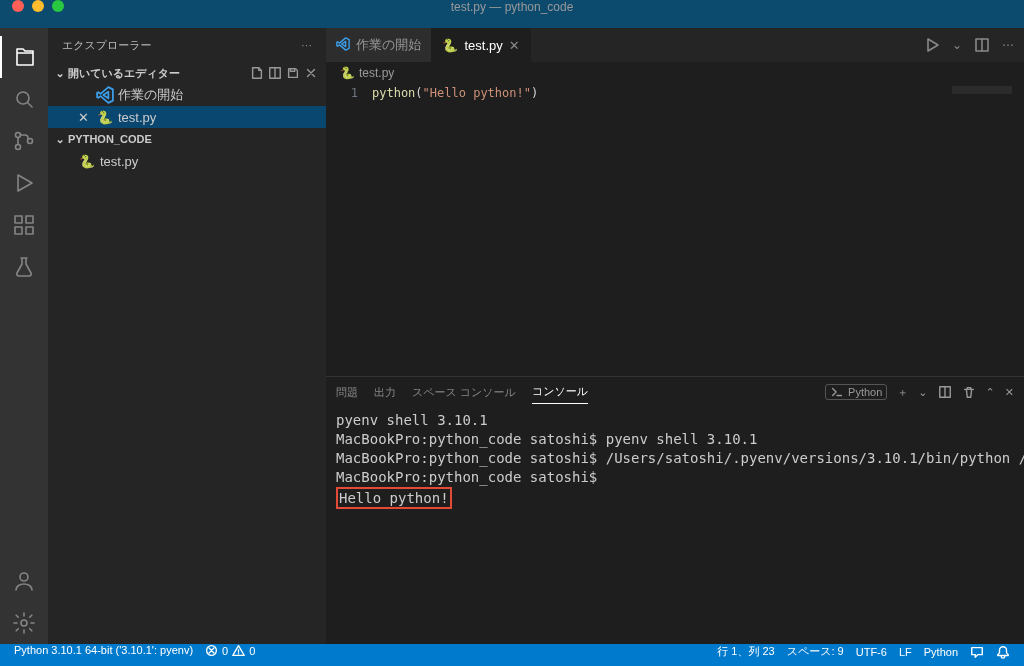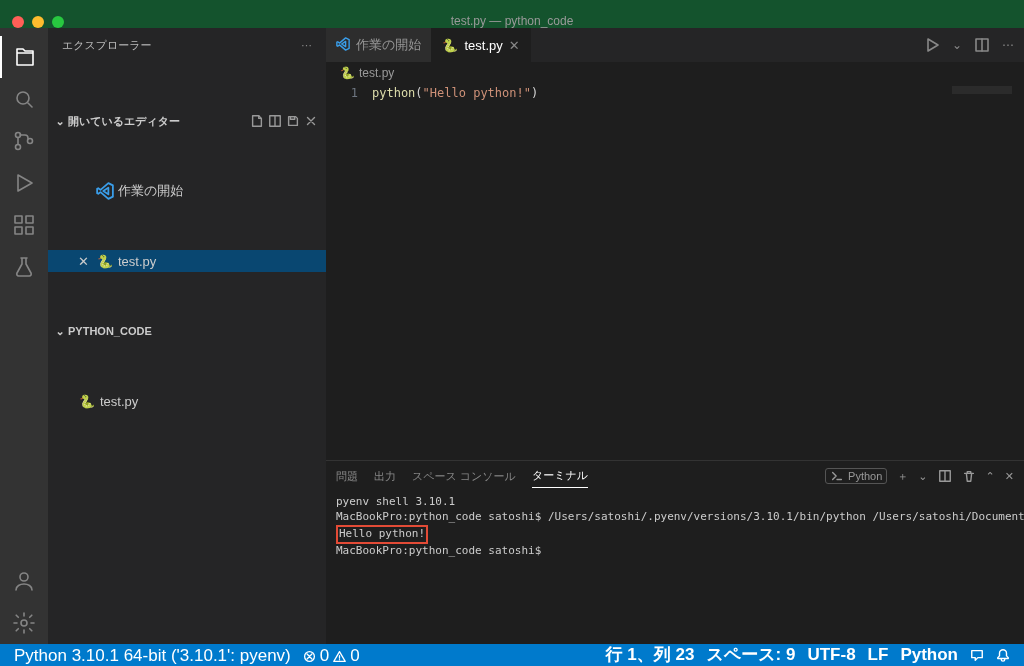--- a/index.html
+++ b/index.html
@@ -8,23 +8,23 @@
   font-family: -apple-system, "Helvetica Neue", "Segoe UI", sans-serif;
   font-size: 12px;
   background: #1e1e1e;
   color: #cccccc;
   overflow: hidden;
   display: flex;
   flex-direction: column;
 }
 .titlebar {
   height: 28px;
-  background: #14532d;
+  background: #0c4a6e;
   display: flex;
-  align-items: flex-end;
+  align-items: flex-start;
   position: relative;
 }
 .traffic-lights { display:flex; gap:8px; padding-left:12px; }
 .tl { width:12px; height:12px; border-radius:50%; }
 .tl.red{background:#ff5f57;} .tl.yellow{background:#febc2e;} .tl.green{background:#28c840;}
 .titlebar-title { position:absolute; left:0; right:0; text-align:center; color:#999; font-size:12px; }
 
 .main { flex:1; display:flex; min-height:0; }
 
 .activitybar {
@@ -35,21 +35,21 @@
 .activitybar .spacer{flex:1;}
 .ab-icon{
   width:48px; height:42px; display:flex; align-items:center; justify-content:center;
   color:#858585; cursor:pointer;
 }
 .ab-icon.active{ color:#fff; border-left:2px solid #fff; }
 .ab-icon svg{width:24px;height:24px;}
 
 .sidebar {
   width:278px; background:#252526;
-  display:flex; flex-direction:column;gap:48px;
+  display:flex; flex-direction:column;
 }
 .sidebar-header{
   height:34px; padding:0 14px; display:flex; align-items:center; justify-content:space-between;
   color:#bbbbbb; font-size:11px;
 }
 .sidebar-header .dots{color:#888;}
 .section-header{
   height:22px; display:flex; align-items:center; padding-left:4px;
   color:#ccc; font-size:11px; font-weight:700; cursor:pointer;
 }
@@ -88,45 +88,45 @@
   flex:1; display:flex; font-family:Menlo,Consolas,monospace; font-size:12px; overflow:hidden;
   position:relative;
 }
 .gutter{width:46px; text-align:right; color:#6e7681; padding:2px 14px 0 0;}
 .code-content{padding:2px 0 0 0;}
 .code-line{white-space:pre;}
 .fn{color:#dcdcaa;} .str{color:#ce9178;} .pn{color:#d4d4d4;}
 .minimap{position:absolute; right:12px; top:2px; width:60px; height:8px; background:rgba(255,255,255,0.06);}
 
 .panel{
-  height:184px; background:#1e1e1e; border-top:1px solid #333; display:flex; flex-direction:column;
+  height:268px; background:#1e1e1e; border-top:1px solid #333; display:flex; flex-direction:column;
 }
 .panel-tabs{
   height:30px; display:flex; align-items:center; padding:0 10px; gap:16px;
   color:#888; font-size:11px;
 }
 .panel-tab{cursor:pointer; padding:4px 0;}
 .panel-tab.active{color:#fff; border-bottom:1px solid #fff;}
 .panel-actions{margin-left:auto; display:flex; align-items:center; gap:10px; color:#999;}
 .panel-actions .badge{border:1px solid #555; padding:0 4px; border-radius:3px; display:flex; align-items:center; gap:4px; font-size:11px;}
 .panel-actions svg{width:14px;height:14px;}
 .terminal{
-  flex:1; padding:4px 10px; font-family:Menlo,Consolas,monospace; font-size:11px; color:#ccc;
+  flex:1; padding:4px 10px; font-family:Menlo,Consolas,monospace; font-size:14px; color:#ccc;
   overflow:hidden;
 }
 .terminal div{white-space:pre; line-height:1.35;}
 .highlighted{border:2px solid #e34b36; display:inline-block; padding:0 1px;}
 
 .statusbar{
-  height:22px; background:#007acc; color:#fff; display:flex; align-items:flex-end;
-  font-size:17px; padding:0 8px;
+  height:22px; background:#007acc; color:#fff; display:flex; align-items:flex-start;
+  font-size:11px; padding:0 8px;
 }
 .statusbar .sb-item{padding:0 6px; display:flex; align-items:center; gap:4px; cursor:pointer;}
 .statusbar .sb-item.warn svg{width:13px;height:13px;}
-.statusbar .right{margin-left:auto; display:flex;font-weight:bold;}
+.statusbar .right{margin-left:auto; display:flex;}
 
 svg{fill:none;stroke:currentColor;stroke-width:1.6;stroke-linecap:round;stroke-linejoin:round;}
 </style>
 </head>
 <body>
 
 <div class="titlebar">
   <div class="traffic-lights">
     <div class="tl red"></div>
     <div class="tl yellow"></div>
@@ -277,21 +277,21 @@
         <div class="code-line"><span class="fn">python</span><span class="pn">(</span><span class="str">"Hello python!"</span><span class="pn">)</span></div>
       </div>
       <div class="minimap"></div>
     </div>
 
     <div class="panel">
       <div class="panel-tabs">
         <span class="panel-tab">問題</span>
         <span class="panel-tab">出力</span>
         <span class="panel-tab">スペース コンソール</span>
-        <span class="panel-tab active">ターミナル</span>
+        <span class="panel-tab active">コンソール</span>
         <div class="panel-actions">
           <span class="badge">
               <svg viewBox="0 0 16 16">
                 <path d="M3 4l4 4-4 4M8 12h5"></path>
               </svg>
               <span>Python</span>
             </span>
           <span>＋</span>
           <span>⌄</span>
           <svg viewBox="0 0 16 16">
@@ -300,23 +300,24 @@
             </svg>
           <svg viewBox="0 0 16 16">
               <path d="M3 5h10M6 5V3h4v2M5 5l1 9h4l1-9"></path>
             </svg>
           <span>⌃</span>
           <span>✕</span>
         </div>
       </div>
       <div class="terminal">
         <div>pyenv shell 3.10.1</div>
+        <div>MacBookPro:python_code satoshi$ pyenv shell 3.10.1</div>
         <div>MacBookPro:python_code satoshi$ /Users/satoshi/.pyenv/versions/3.10.1/bin/python /Users/satoshi/Documents/python_code/test.py</div>
+        <div>MacBookPro:python_code satoshi$ </div>
         <div><span class="highlighted">Hello python!</span></div>
-        <div>MacBookPro:python_code satoshi$ </div>
       </div>
     </div>
   </div>
 </div>
 
 <div class="statusbar">
   <div class="sb-item">Python 3.10.1 64-bit ('3.10.1': pyenv)</div>
   <div class="sb-item warn">
     <svg viewBox="0 0 16 16">
         <circle cx="8" cy="8" r="6"></circle>
@@ -325,21 +326,21 @@
       <span>0</span>
     <svg viewBox="0 0 16 16">
         <path d="M8 2l7 12H1z"></path>
         <path d="M8 7v3M8 12v0"></path>
       </svg>
       <span>0</span>
   </div>
   <div class="right">
     <div class="sb-item">行 1、列 23</div>
     <div class="sb-item">スペース: 9</div>
-    <div class="sb-item">UTF-8</div>
+    <div class="sb-item">UTF-6</div>
     <div class="sb-item">LF</div>
     <div class="sb-item">Python</div>
     <div class="sb-item">
         <svg width="14" height="14" viewBox="0 0 16 16">
           <path d="M2 3h12v8H9l-3 3v-3H2z"></path>
         </svg>
       </div>
     <div class="sb-item">
         <svg width="14" height="14" viewBox="0 0 16 16">
           <path d="M8 2a4 4 0 00-4 4v3l-2 2v1h12v-1l-2-2V6a4 4 0 00-4-4zM6 13a2 2 0 004 0"></path>

